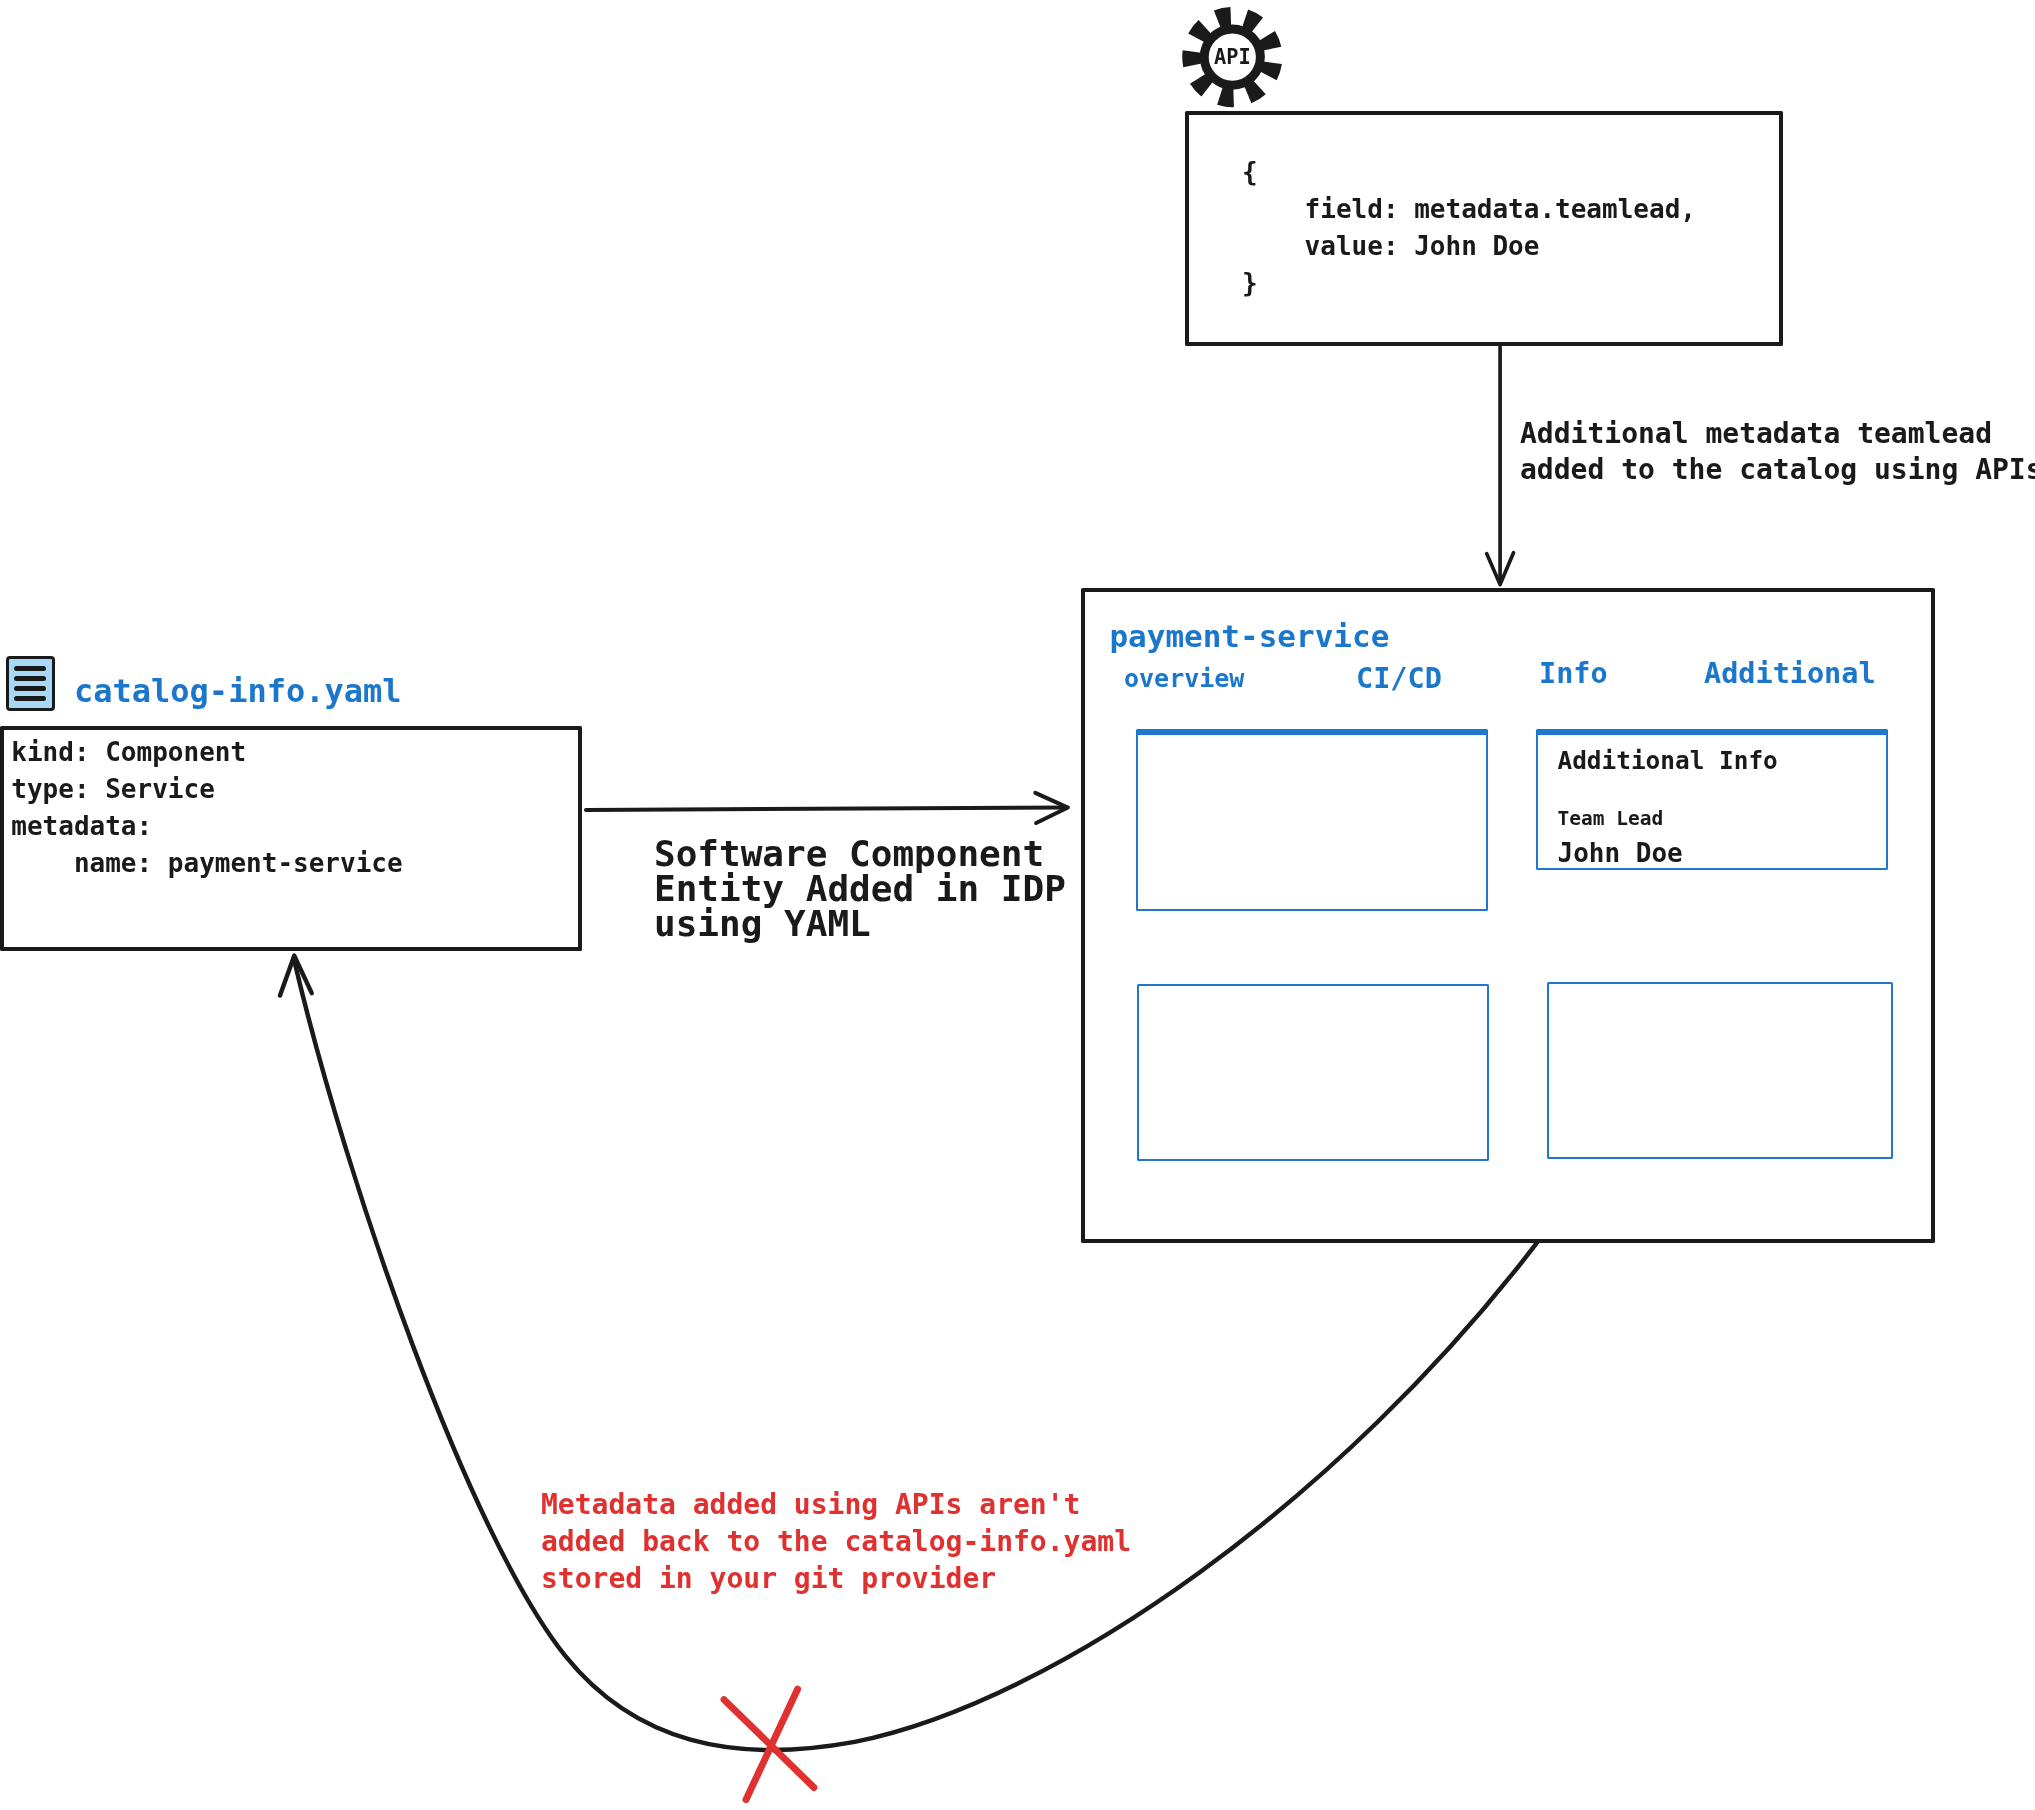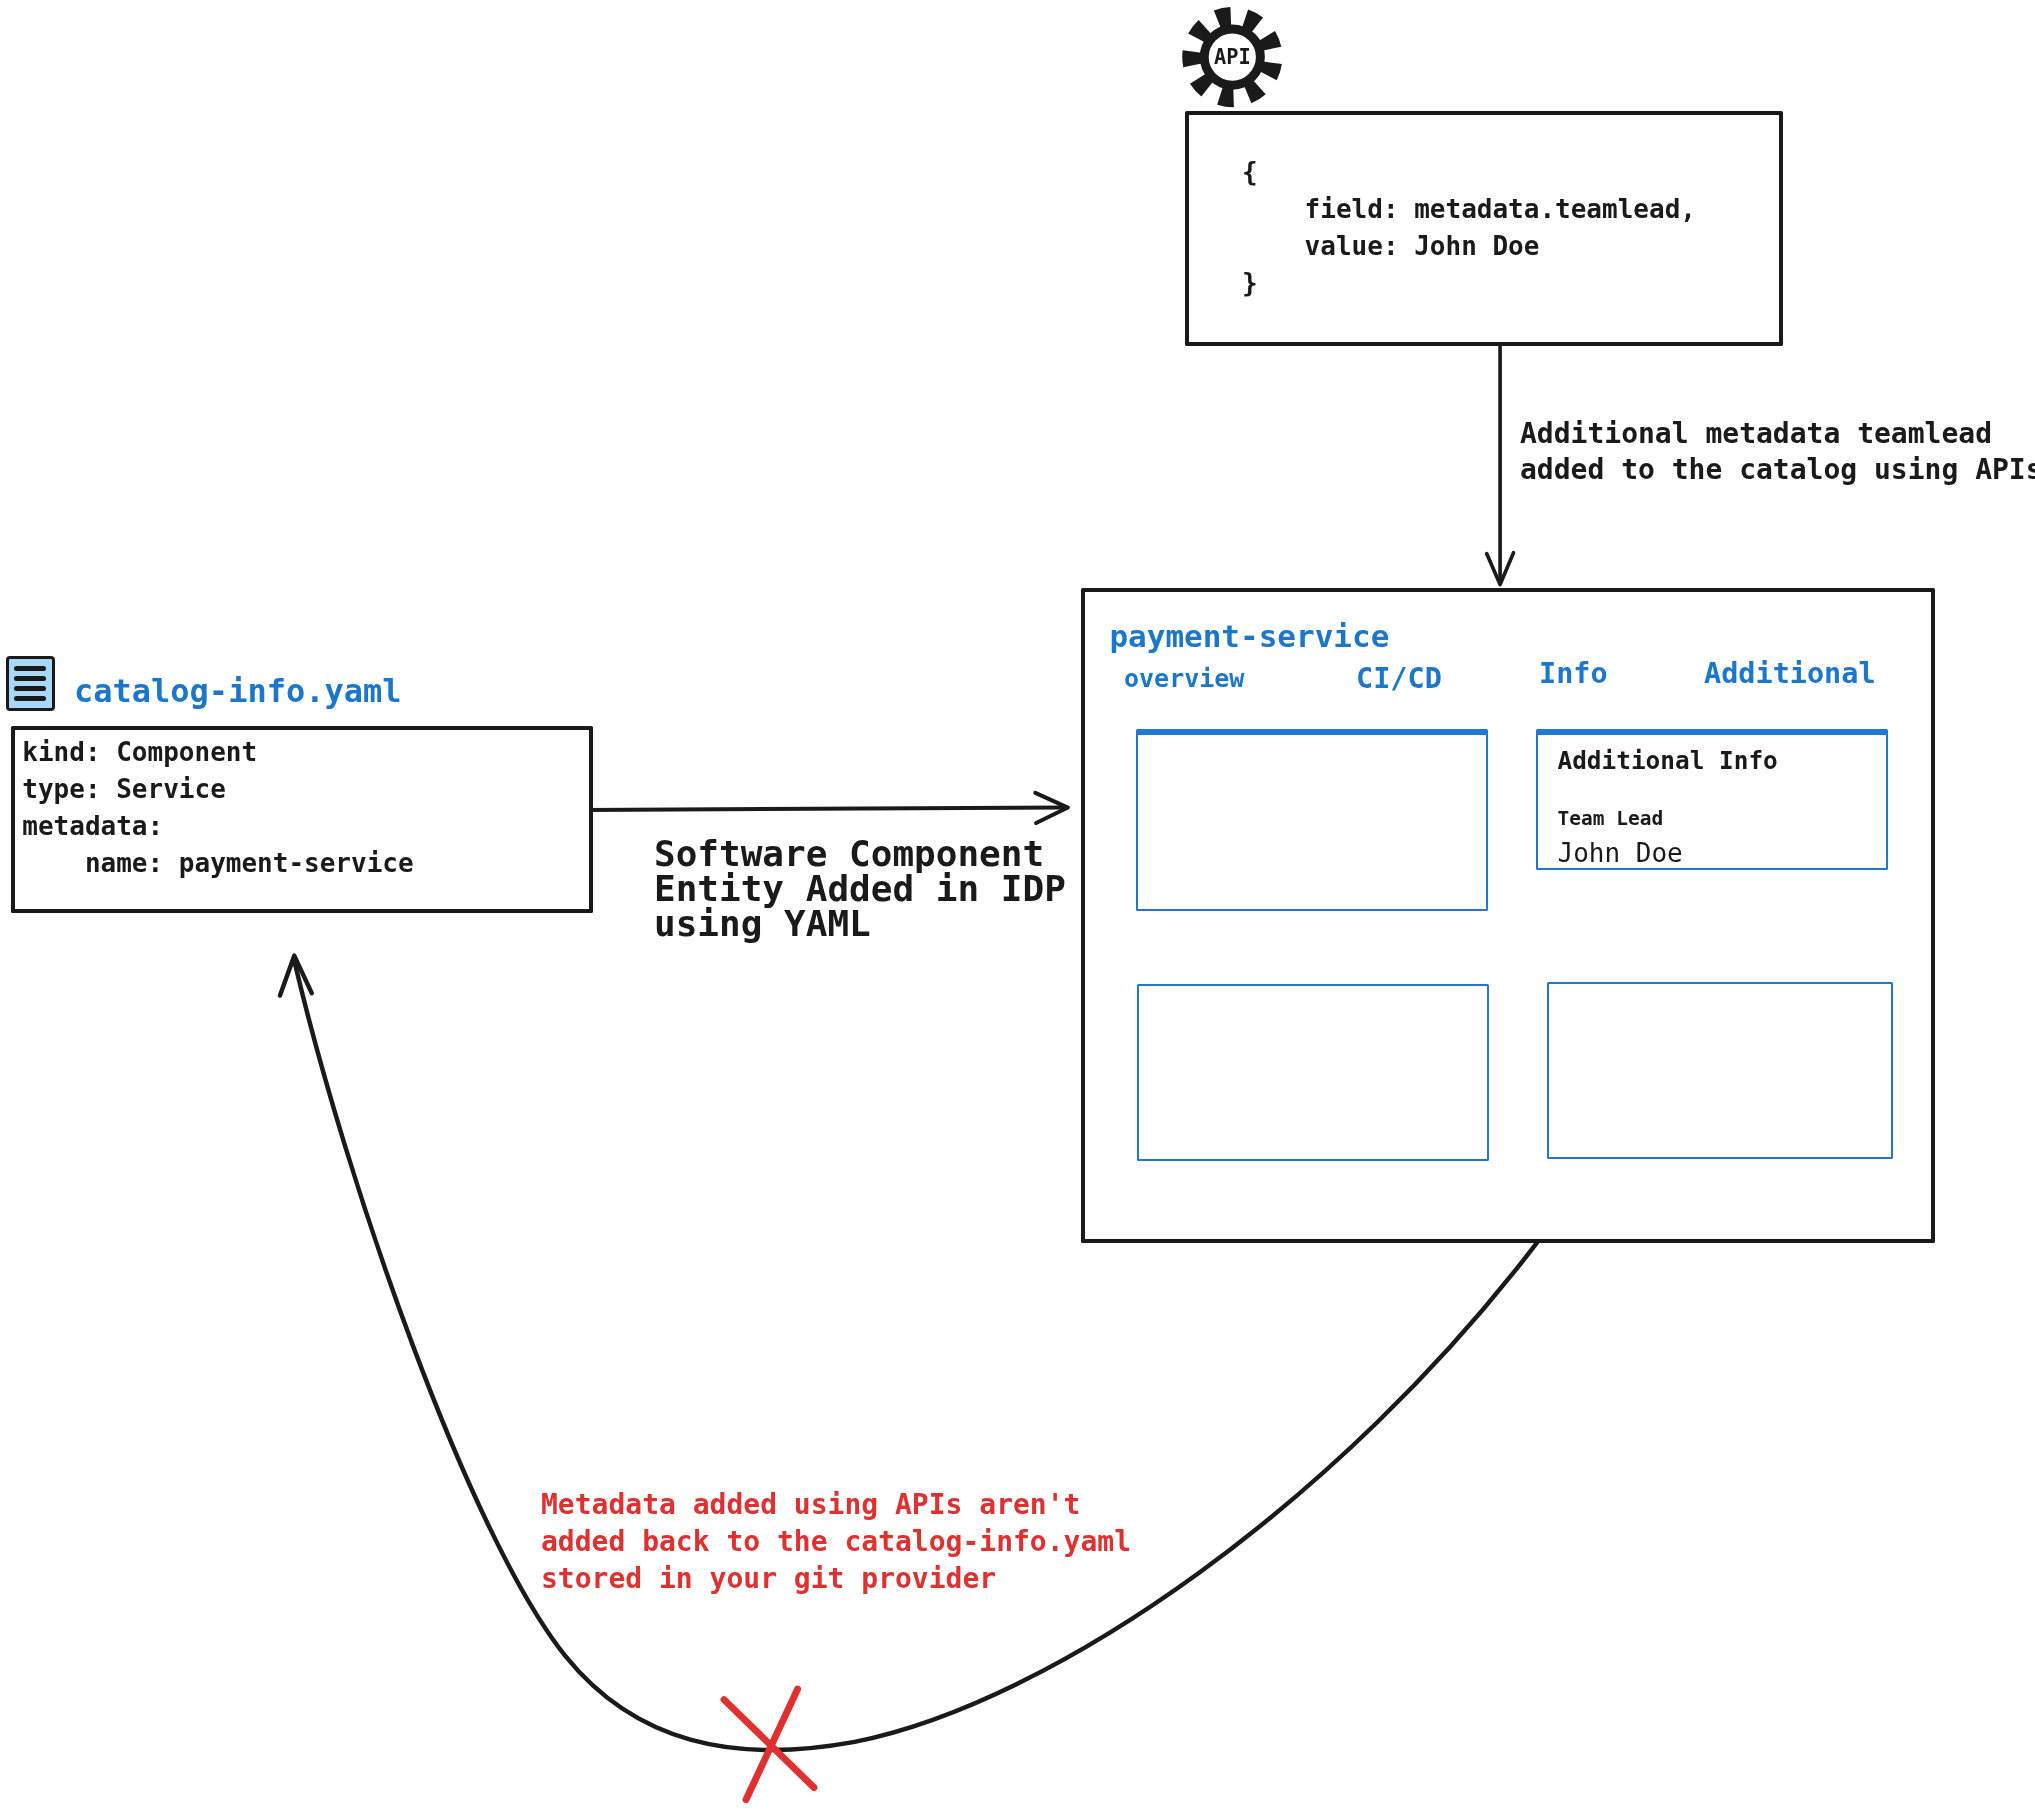--- a/index.html
+++ b/index.html
@@ -71,36 +71,36 @@
     <div class="abs blue" style="left:39px;top:73px;font-size:25px;line-height:28.5px;">overview</div>
     <div class="abs blue" style="left:271px;top:73px;font-size:28.5px;line-height:28.5px;">CI/CD</div>
     <div class="abs blue" style="left:454px;top:68px;font-size:28.5px;line-height:28.5px;">Info</div>
     <div class="abs blue" style="left:619px;top:68px;font-size:28.5px;line-height:28.5px;">Additional</div>
 
     <div class="panel toptab" style="left:51px;top:137px;width:352px;height:182px;"></div>
 
     <div class="panel toptab" style="left:451px;top:137px;width:352px;height:141px;">
       <div class="abs" style="left:19.5px;top:14.2px;font-size:24.4px;line-height:24.4px;font-weight:600;">Additional Info</div>
       <div class="abs" style="left:19.5px;top:74px;font-size:19.5px;line-height:19.5px;font-weight:600;">Team Lead</div>
-      <div class="abs" style="left:19.5px;top:105px;font-size:26px;line-height:26px;font-weight:400;text-align:right;">John Doe</div>
+      <div class="abs" style="left:19.5px;top:105px;font-size:26px;line-height:26px;font-weight:700;text-align:right;">John Doe</div>
     </div>
 
     <div class="panel" style="left:52px;top:392px;width:352px;height:177px;"></div>
     <div class="panel" style="left:462px;top:390px;width:346px;height:177px;"></div>
   </div>
 
   <div class="yaml-icon">
     <div class="bar"></div>
     <div class="bar"></div>
     <div class="bar"></div>
     <div class="bar"></div>
   </div>
   <div class="abs blue" style="left:74px;top:675px;font-size:32px;line-height:32px;">catalog-info.yaml</div>
 
-  <div class="box" style="left:11px;top:726px;width:582px;height:187px;">
+  <div class="box" style="left:0;top:726px;width:582px;height:225px;">
     <pre class="code" style="position:absolute;left:7.3px;top:4.1px;font-size:26px;line-height:37px;">kind: Component
 type: Service
 metadata:
     name: payment-service</pre>
   </div>
 
   <div class="abs label" style="left:611px;top:836px;font-size:36px;line-height:35px;margin-left:43px;">Software Component
 Entity Added in IDP
 using YAML</div>
 

